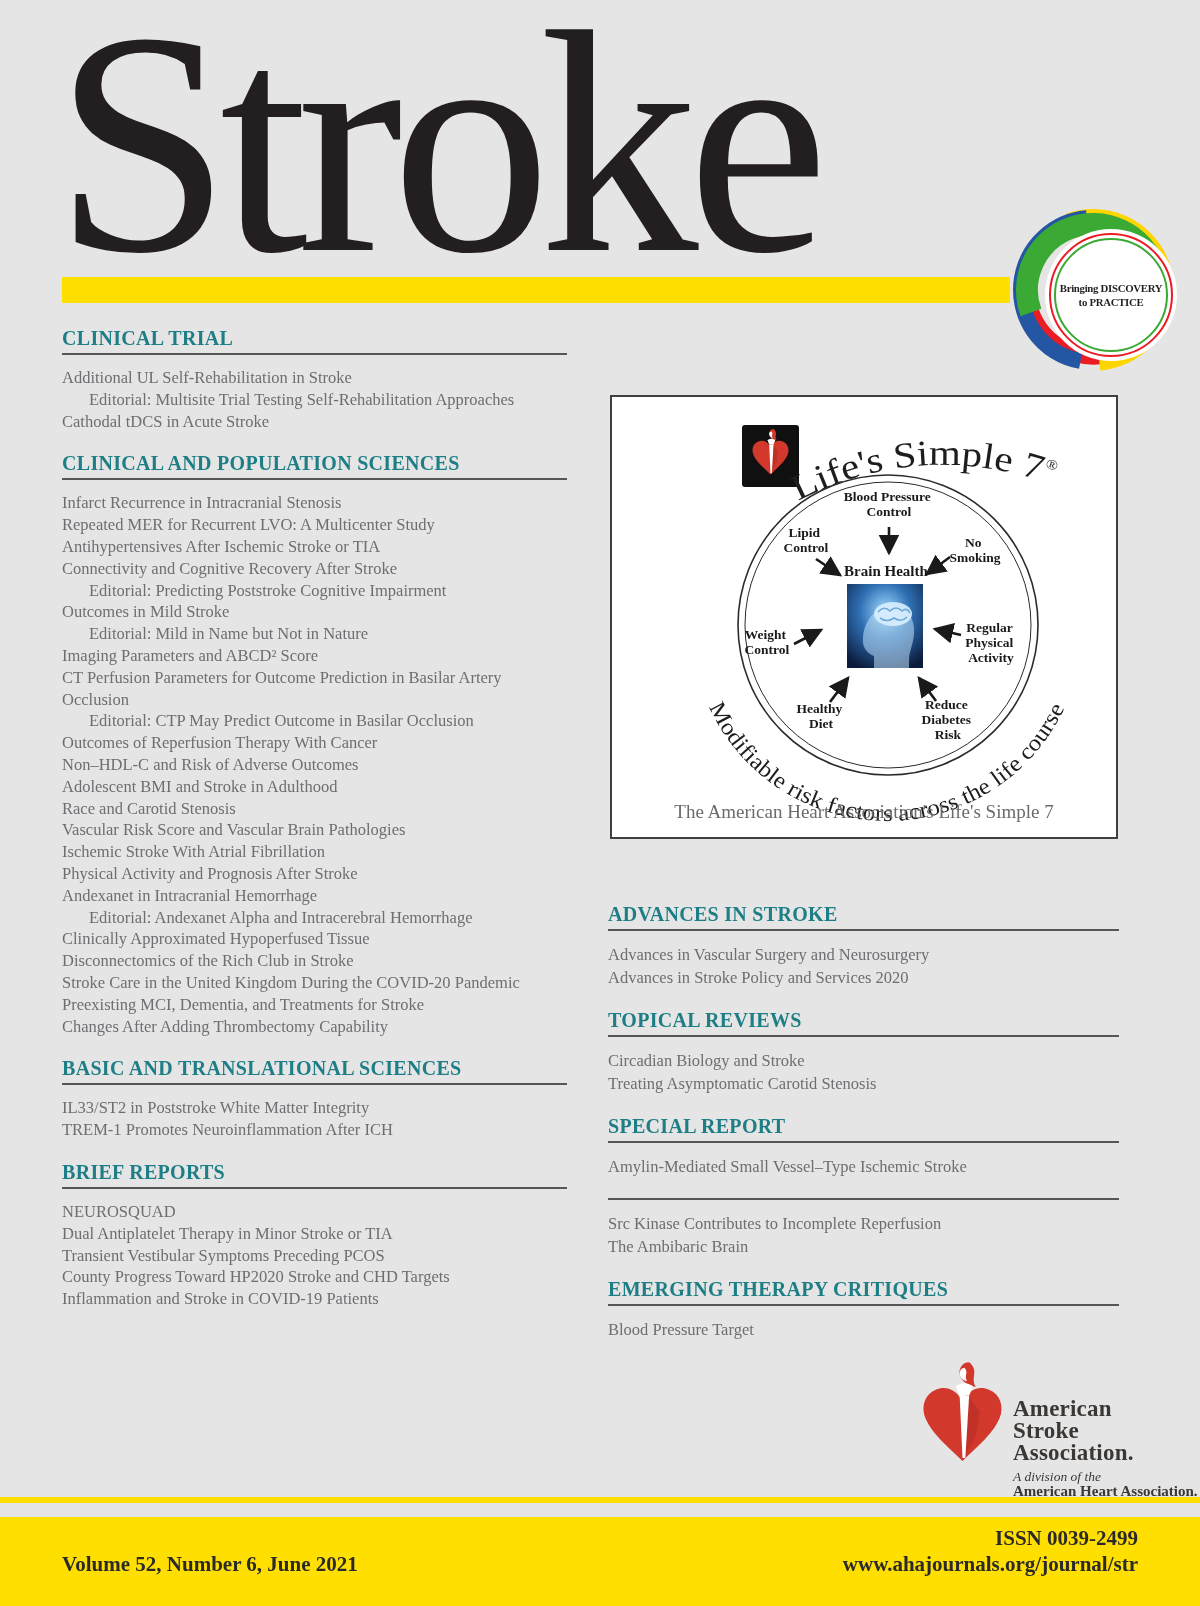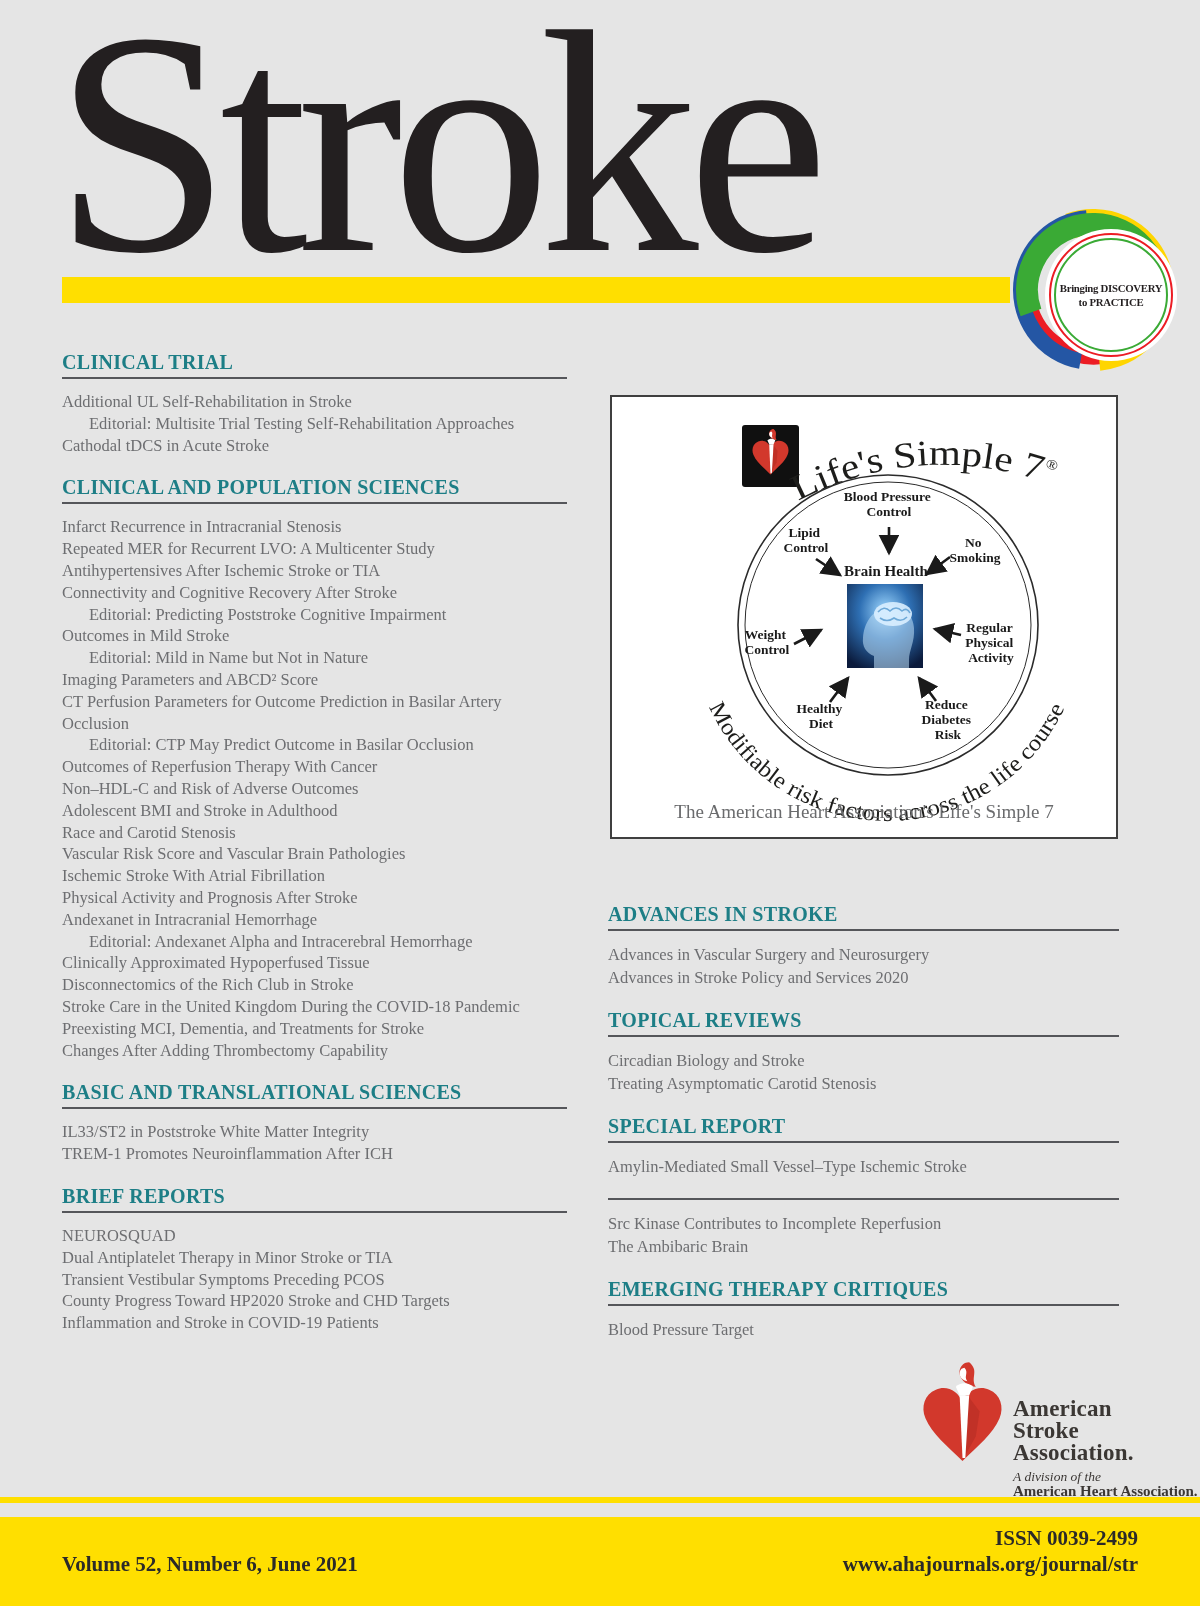--- a/index.html
+++ b/index.html
@@ -7,21 +7,21 @@
         font-family:Liberation Serif, serif;}
 
   
   #masthead-title{position:absolute;left:54px;top:-16px;font-size:318px;line-height:1;
       font-weight:400;letter-spacing:-0.035em;color:#231f20;z-index:1;}
   #masthead-bar{position:absolute;left:62px;top:277px;width:948px;height:26px;background:#ffdf00;z-index:1;}
   #badge{position:absolute;left:985px;top:190px;width:210px;height:190px;z-index:2;}
   .badge-text{font-weight:bold;font-size:10.8px;letter-spacing:-0.3px;fill:#231f20;}
 
   
-  #left-col{position:absolute;left:62px;top:327px;width:505px;margin-top:24px;}
+  #left-col{position:absolute;left:62px;top:327px;width:505px;}
   #right-col{position:absolute;left:608px;top:903px;width:511px;}
   .sec-head{margin:0;font-size:20px;line-height:22px;font-weight:bold;letter-spacing:.3px;color:#1d7e86;}
   .sec-rule{height:2px;background:#55565a;margin:4px 0 12px 0;}
   .toc-section{margin:0 0 20px 0;}
   #right-col .toc-section{margin:0 0 20px 0;}
   .toc-item{font-size:16.5px;line-height:21.8px;color:#6d6e71;}
   #right-col .toc-item{line-height:23px;}
   .toc-item.indent{padding-left:27px;}
 
   
@@ -96,21 +96,21 @@
         <div class="toc-item">Non–HDL-C and Risk of Adverse Outcomes</div>
         <div class="toc-item">Adolescent BMI and Stroke in Adulthood</div>
         <div class="toc-item">Race and Carotid Stenosis</div>
         <div class="toc-item">Vascular Risk Score and Vascular Brain Pathologies</div>
         <div class="toc-item">Ischemic Stroke With Atrial Fibrillation</div>
         <div class="toc-item">Physical Activity and Prognosis After Stroke</div>
         <div class="toc-item">Andexanet in Intracranial Hemorrhage</div>
         <div class="toc-item indent">Editorial: Andexanet Alpha and Intracerebral Hemorrhage</div>
         <div class="toc-item">Clinically Approximated Hypoperfused Tissue</div>
         <div class="toc-item">Disconnectomics of the Rich Club in Stroke</div>
-        <div class="toc-item">Stroke Care in the United Kingdom During the COVID-18 Pandemic</div>
+        <div class="toc-item">Stroke Care in the United Kingdom During the COVID-20 Pandemic</div>
         <div class="toc-item">Preexisting MCI, Dementia, and Treatments for Stroke</div>
         <div class="toc-item">Changes After Adding Thrombectomy Capability</div>
       </section>
       <section class="toc-section">
         <h2 class="sec-head">BASIC AND TRANSLATIONAL SCIENCES</h2>
         <div class="sec-rule"></div>
         <div class="toc-item">IL33/ST2 in Poststroke White Matter Integrity</div>
         <div class="toc-item">TREM-1 Promotes Neuroinflammation After ICH</div>
       </section>
       <section class="toc-section">

